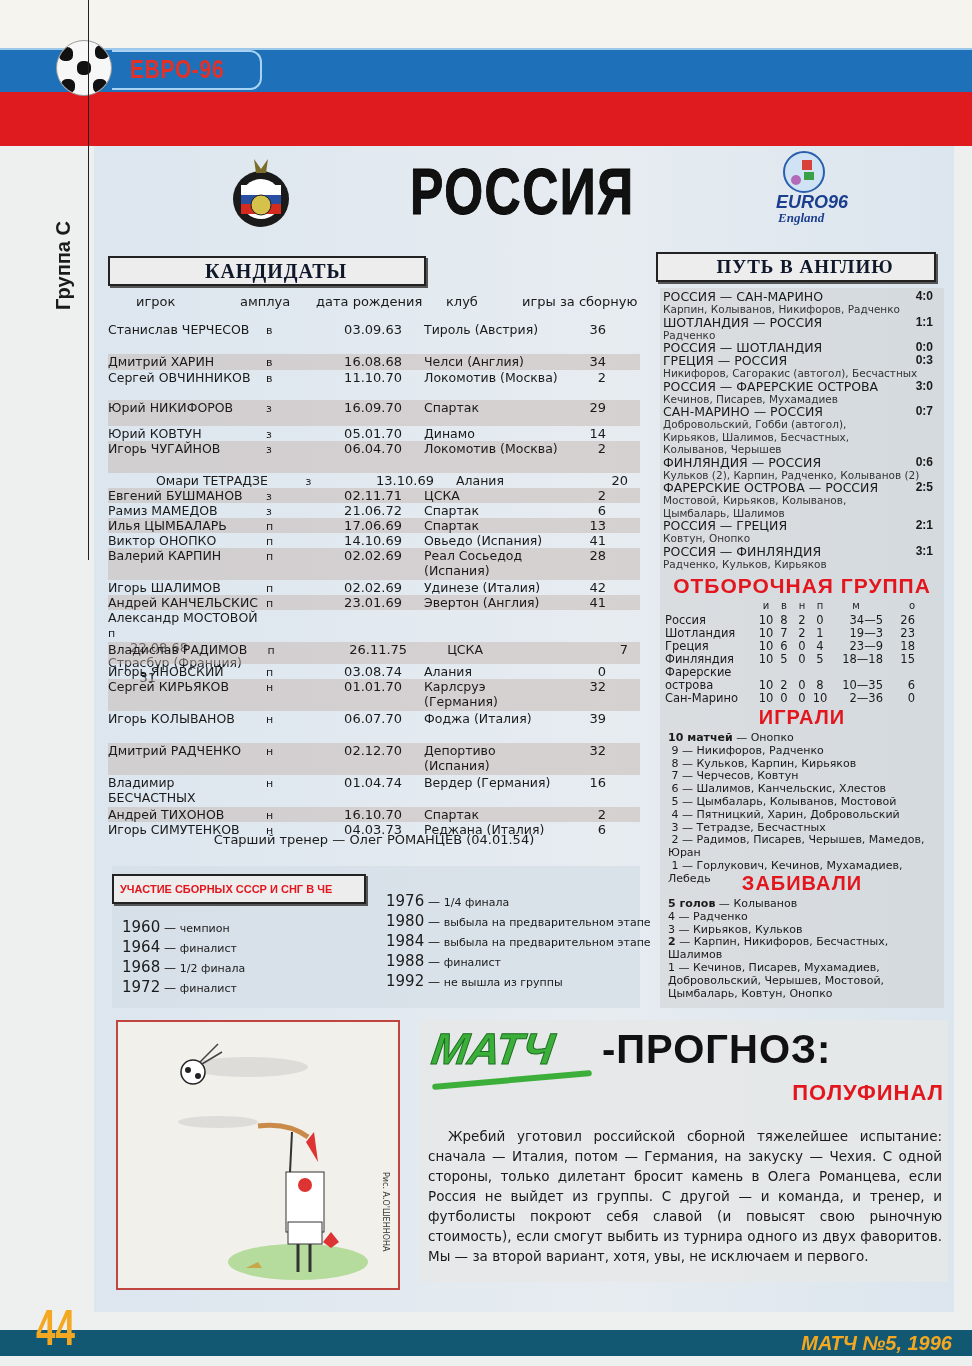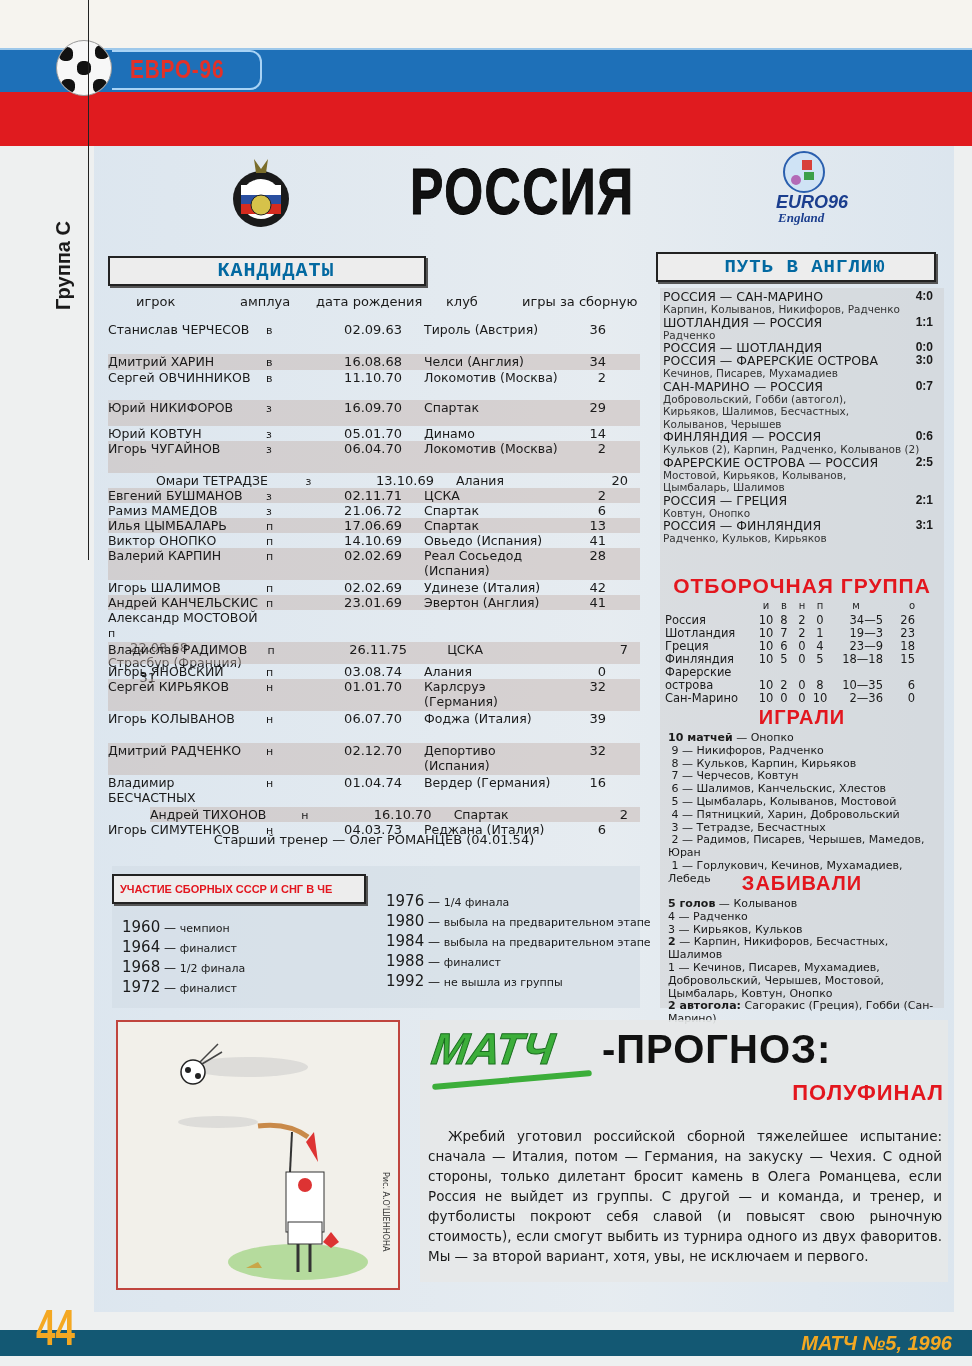--- a/index.html
+++ b/index.html
@@ -25,21 +25,21 @@
   .content-bg { position: absolute; left: 94px; top: 146px; width: 860px; height: 1166px; background: #dfe7ee; }
   .content-bg::after { content: ""; position: absolute; left: 0; top: 0; right: 0; bottom: 0; background: linear-gradient(90deg, #dce6ef 0%, #e8edf1 60%, #dbe5ee 100%); opacity: 0.8; }
 
   .logo-rfs { position: absolute; left: 232px; top: 155px; width: 58px; height: 76px; }
   .title { position: absolute; left: 410px; top: 160px; font-family: "Liberation Sans", sans-serif; font-weight: bold; font-size: 64px; color: #111; letter-spacing: 2px; transform: scaleX(0.78); transform-origin: left; line-height: 1; -webkit-text-stroke: 1px #000; }
   .logo-euro { position: absolute; left: 772px; top: 150px; width: 80px; height: 85px; }
   .logo-euro .txt1 { position: absolute; left: 4px; top: 42px; font-family: "Liberation Sans", sans-serif; font-weight: bold; font-style: italic; font-size: 18px; color: #1b3e8e; }
   .logo-euro .txt2 { position: absolute; left: 6px; top: 60px; font-family: "Liberation Serif", serif; font-weight: bold; font-style: italic; font-size: 13px; color: #1b3e8e; }
 
   .section-box { position: absolute; border: 2px solid #222; background: #ededed; box-shadow: 2px 2px 0 #555; }
-  .section-box span { display: block; text-align: center; font-family: Liberation Mono, monospace; font-weight: 900; color: #0369a1; padding-left: 18px; }
+  .section-box span { display: block; text-align: center; font-family: Liberation Serif, serif; font-weight: 900; color: #0f172a; padding-left: 18px; }
 
   .cand-box { left: 108px; top: 256px; width: 318px; height: 30px; }
   .cand-box span { font-size: 20px; line-height: 26px; letter-spacing: 1px; }
   .route-box { left: 656px; top: 252px; width: 280px; height: 30px; }
   .route-box span { font-size: 19px; line-height: 26px; letter-spacing: 1px; }
 
   .cand-head { position: absolute; top: 294px; font-size: 13px; color: #1a1a1a; }
   .cand-table { position: absolute; left: 108px; top: 322px; width: 532px; font-size: 12.5px; }
   .crow { position: relative; display: flex; padding: 0 0; }
   .crow.shade { background: rgba(196, 178, 170, 0.45); }
@@ -138,21 +138,21 @@
 <div class="cand-head" style="left:136px;">игрок</div>
 <div class="cand-head" style="left:240px;">амплуа</div>
 <div class="cand-head" style="left:316px;">дата рождения</div>
 <div class="cand-head" style="left:446px;">клуб</div>
 <div class="cand-head" style="left:522px;">игры за сборную</div>
 
 <div class="cand-table">
   <div class="crow" style="height:30px;">
       <span class="c-name">Станислав ЧЕРЧЕСОВ</span>
       <span class="c-pos">в</span>
-      <span class="c-date">02.09.63</span>
+      <span class="c-date">03.09.63</span>
       <span class="c-club">Тироль (Австрия)</span>
       <span class="c-caps">36</span>
     </div>
   <div class="crow shade" style="height:16px;margin-top:2px;">
       <span class="c-name">Дмитрий ХАРИН</span>
       <span class="c-pos">в</span>
       <span class="c-date">16.08.68</span>
       <span class="c-club">Челси (Англия)</span>
       <span class="c-caps">34</span>
     </div>
@@ -282,21 +282,21 @@
       <span class="c-club">Депортиво (Испания)</span>
       <span class="c-caps">32</span>
     </div>
   <div class="crow" style="height:32px;">
       <span class="c-name">Владимир БЕСЧАСТНЫХ</span>
       <span class="c-pos">н</span>
       <span class="c-date">01.04.74</span>
       <span class="c-club">Вердер (Германия)</span>
       <span class="c-caps">16</span>
     </div>
-  <div class="crow shade" style="height:15px;margin-left:42px;">
+  <div class="crow shade" style="height:15px;">
       <span class="c-name">Андрей ТИХОНОВ</span>
       <span class="c-pos">н</span>
       <span class="c-date">16.10.70</span>
       <span class="c-club">Спартак</span>
       <span class="c-caps">2</span>
     </div>
   <div class="crow" style="height:32px;">
       <span class="c-name">Игорь СИМУТЕНКОВ</span>
       <span class="c-pos">н</span>
       <span class="c-date">04.03.73</span>
@@ -341,20 +341,27 @@
         <span>ШОТЛАНДИЯ — РОССИЯ</span>
         <span class="score">1:1</span>
       </div>
       <div class="scorers">Радченко</div>
     </div>
   <div>
       <div class="match-row">
         <span>РОССИЯ — ШОТЛАНДИЯ</span>
         <span class="score">0:0</span>
       </div>
+    </div>
+  <div>
+      <div class="match-row">
+        <span>ГРЕЦИЯ — РОССИЯ</span>
+        <span class="score">0:3</span>
+      </div>
+      <div class="scorers">Никифоров, Сагоракис (автогол), Бесчастных</div>
     </div>
   <div>
       <div class="match-row">
         <span>РОССИЯ — ФАРЕРСКИЕ ОСТРОВА</span>
         <span class="score">3:0</span>
       </div>
       <div class="scorers">Кечинов, Писарев, Мухамадиев</div>
     </div>
   <div>
       <div class="match-row">
@@ -474,21 +481,20 @@
   <div>&nbsp;<span>1</span> — <span>Горлукович, Кечинов, Мухамадиев, Лебедь</span></div>
 </div>
 
 <div class="red-head" style="left:664px;top:872px;width:276px;font-size:20px;">ЗАБИВАЛИ</div>
 <div class="scored-list" style="top:898px;">
   <div><b>5 голов</b> — <span>Колыванов</span></div>
   <div><span>4</span> — <span>Радченко</span></div>
   <div><span>3</span> — <span>Кирьяков, Кульков</span></div>
   <div><b>2</b> — <span>Карпин, Никифоров, Бесчастных, Шалимов</span></div>
   <div><span>1</span> — <span>Кечинов, Писарев, Мухамадиев, Добровольский, Черышев, Мостовой, Цымбаларь, Ковтун, Онопко</span></div>
-  <div><b>2 автогола:</b> <span>Сагоракис (Греция), Гобби (Сан-Марино)</span></div>
 </div>
 
 <div class="cartoon">
   <svg width="284" height="270" viewBox="0 0 284 270">
     <ellipse cx="130" cy="45" rx="60" ry="10" fill="#c8c8c8" opacity="0.5"></ellipse>
     <ellipse cx="100" cy="100" rx="40" ry="6" fill="#c8c8c8" opacity="0.5"></ellipse>
     <circle cx="75" cy="50" r="12" fill="#fff" stroke="#222" stroke-width="1.5"></circle>
     <circle cx="70" cy="48" r="3" fill="#222"></circle>
       <circle cx="80" cy="54" r="3" fill="#222"></circle>
     <path d="M82 40 L100 22 M84 42 L104 30" stroke="#444" stroke-width="1.5"></path>

